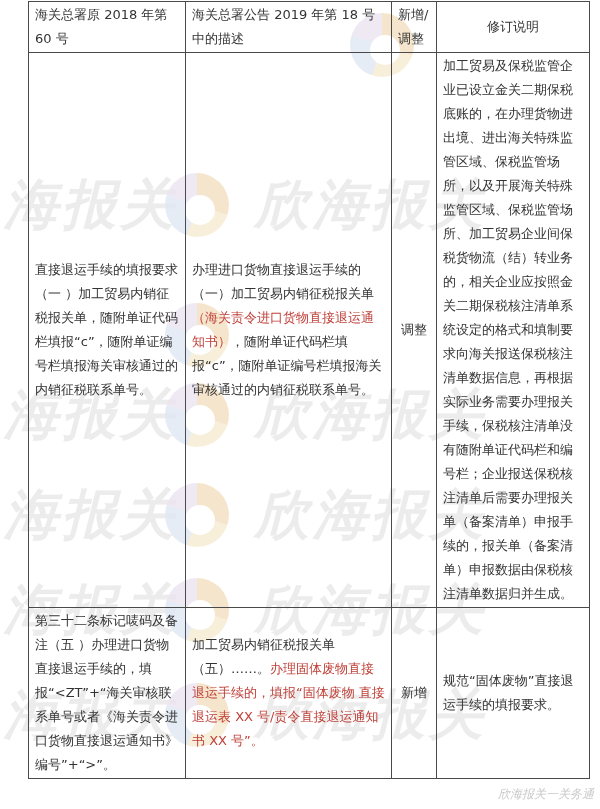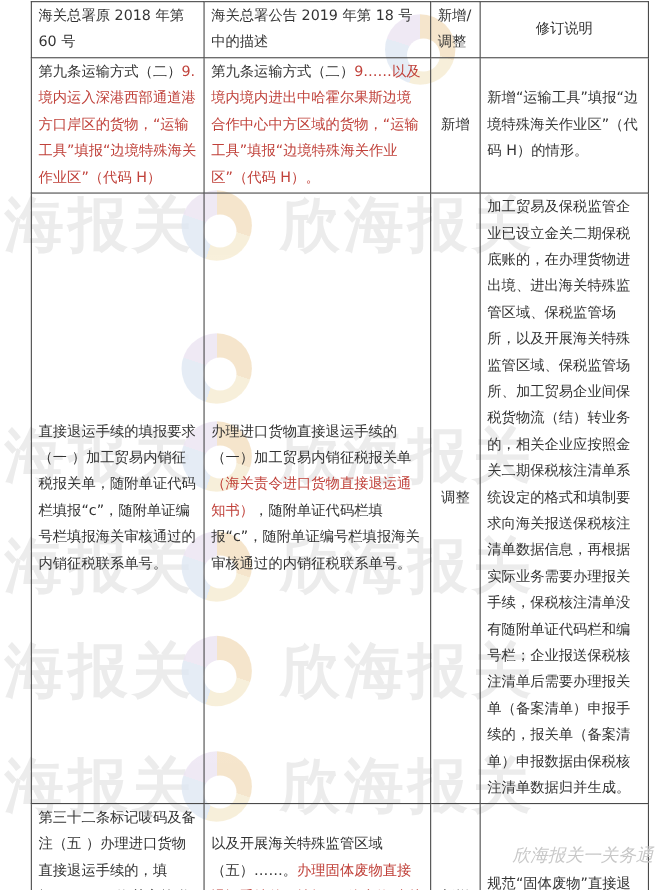--- a/index.html
+++ b/index.html
@@ -3,21 +3,21 @@
 <meta charset="utf-8">
 <style>
   html, body { margin:0; padding:0; }
   body {
     width:600px; height:809px; position:relative; overflow:hidden;
     background:#ffffff;
     font-family:"DejaVu Sans", "Liberation Sans", sans-serif;
     color:#333333;
   }
   .wm-layer { position:absolute; inset:0; pointer-events:none; z-index:0; }
-  .wm-row { position:absolute; left:0; width:488px; height:70px; }
+  .wm-row { position:absolute; left:0; width:488px; height:70px;font-style:italic; }
   .wm-text {
     position:absolute; font-size:54px; font-weight:bold; color:#ececec;
     letter-spacing:4px; white-space:nowrap; line-height:70px;
   }
   .wm-logo {
     position:absolute; width:64px; height:64px; border-radius:50%;
     background: conic-gradient(#f3dfc0 0 30%, #f6ecd2 30% 55%, #dfe8f3 55% 80%, #ece4f2 80% 100%);
     opacity:0.8;
   }
   .wm-logo::after {
@@ -34,22 +34,22 @@
     border:1px solid #4a4a4a; padding:1px 6px; vertical-align:middle;
     word-break:break-all; text-align:left;
   }
   table.doc td.center { text-align:center; }
   .red { color:#c0413a; }
   .hdr-row td { height:44px; }
   .r1 td { height:94px; }
   .r2 td { height:396px; }
   .r3 td { height:115px; }
   .wechat-mark {
-    position:absolute; right:6px; bottom:20px; z-index:2;
-    font-size:16px; color:#c8c8c8; font-style:italic;
+    position:absolute; right:6px; bottom:6px; z-index:2;
+    font-size:12px; color:#c8c8c8; font-style:italic;
   }
 </style>
 </head>
 <body>
 
 <div class="wm-layer">
   <div class="wm-row" style="top:170px;">
     <span class="wm-text" style="left:4px;">海报关</span>
     <span class="wm-logo" style="left:165px;top:3px;"></span>
     <span class="wm-text" style="left:255px;">欣海报关</span>
@@ -90,37 +90,31 @@
     <col style="width:153px">
   </colgroup>
   <tbody>
       <tr class="hdr-row">
     <td>海关总署原 2018 年第 60 号</td>
     <td>海关总署公告 2019 年第 18 号中的描述</td>
     <td>新增/调整</td>
     <td class="center">修订说明</td>
   </tr>
 
-  <tr class="r1">
-    <td><span>第九条运输方式（二）</span><span class="red">9.境内运入深港西部通道港方口岸区的货物，“运输工具”填报“边境特殊海关作业区”（代码 H）</span></td>
-    <td><span>第九条运输方式（二）</span><span class="red">9……以及境内境内进出中哈霍尔果斯边境合作中心中方区域的货物，“运输工具”填报“边境特殊海关作业区”（代码 H）。</span></td>
-    <td class="center">新增</td>
-    <td>新增“运输工具”填报“边境特殊海关作业区”（代码 H）的情形。</td>
-  </tr>
 
   <tr class="r2">
     <td>直接退运手续的填报要求（一 ）加工贸易内销征税报关单，随附单证代码栏填报“c”，随附单证编号栏填报海关审核通过的内销征税联系单号。</td>
     <td><span>办理进口货物直接退运手续的（一）加工贸易内销征税报关单</span><span class="red">（海关责令进口货物直接退运通知书）</span><span>，随附单证代码栏填报“c”，随附单证编号栏填报海关审核通过的内销征税联系单号。</span></td>
     <td class="center">调整</td>
     <td>加工贸易及保税监管企业已设立金关二期保税底账的，在办理货物进出境、进出海关特殊监管区域、保税监管场所，以及开展海关特殊监管区域、保税监管场所、加工贸易企业间保税货物流（结）转业务的，相关企业应按照金关二期保税核注清单系统设定的格式和填制要求向海关报送保税核注清单数据信息，再根据实际业务需要办理报关手续，保税核注清单没有随附单证代码栏和编号栏；企业报送保税核注清单后需要办理报关单（备案清单）申报手续的，报关单（备案清单）申报数据由保税核注清单数据归并生成。</td>
   </tr>
 
   <tr class="r3">
     <td>第三十二条标记唛码及备注（五 ）办理进口货物直接退运手续的，填报“&lt;ZT”+“海关审核联系单号或者《海关责令进口货物直接退运通知书》编号”+“&gt;”。</td>
-    <td><span>以及开展海关特殊监管区域（五）……。</span><span class="red">办理固体废物直接退运手续的，填报“固体废物 直接退运表 XX 号/责令直接退运通知书 XX 号”。</span></td>
+    <td><span>加工贸易内销征税报关单（五）……。</span><span class="red">办理固体废物直接退运手续的，填报“固体废物 直接退运表 XX 号/责令直接退运通知书 XX 号”。</span></td>
     <td class="center">新增</td>
     <td>规范“固体废物”直接退运手续的填报要求。</td>
   </tr>
 
 </tbody>
   </table>
 
 <div class="wechat-mark">欣海报关一关务通</div>
 
 </body></html>

